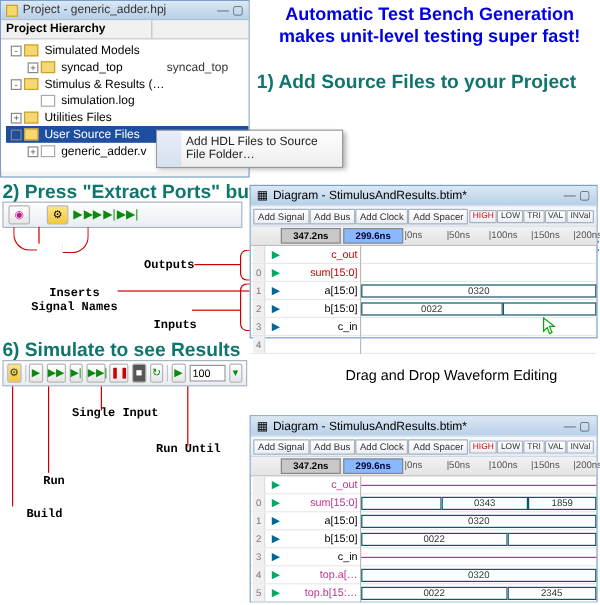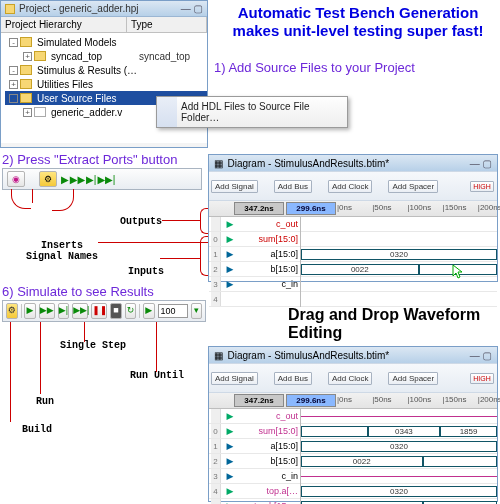--- a/index.html
+++ b/index.html
@@ -1,67 +1,67 @@
 <!DOCTYPE html>
 <html><head>
 <meta charset="utf-8">
 <style>
   * { box-sizing: border-box; margin: 0; padding: 0; }
   body { font-family: Tahoma, Arial, sans-serif; font-size: 10px; background: #fff; width: 500px; height: 504px; position: relative; overflow: hidden; }
   .headline { position: absolute; top: 4px; left: 228px; width: 260px; font-size: 15px; font-weight: bold; color: #0000e0; text-align: center; line-height: 1.2; }
-  .step-label { position: absolute; font-size: 13px; font-weight: normal; color: #6d28d9; }
+  .step-label { position: absolute; font-size: 16px; font-weight: bold; color: #0f766e; }
   .step1 { top: 60px; left: 214px; }
   .step2 { top: 152px; left: 2px; }
   .step3 { top: 196px; left: 302px; }
   .step4 { top: 284px; left: 2px; }
 
   
   .proj { position: absolute; top: 0; left: 0; width: 208px; height: 148px; border: 1px solid #7a9ec7; background: linear-gradient(#fefefe,#f4f4f4); }
   .proj .titlebar { height: 16px; background: linear-gradient(#dbe7f3,#b7d0e8); padding: 1px 4px; font-size: 10px; color: #333; border-bottom: 1px solid #9bb6d3; display: flex; align-items: center; gap: 4px; }
   .proj .titlebar .dash { margin-left: auto; color: #556; }
   .proj .hdr { display: flex; background: #f0f0f0; border-bottom: 1px solid #c0c0c0; font-size: 10px; }
-  .proj .hdr div { padding: 2px 4px; border-right: 1px solid #c0c0c0; }
+  .proj .hdr div { padding: 2px 4px; border-right: 1px solid #c0c0c0; font-weight: bold; }
   .proj .hdr .c1 { flex: 0 0 126px; }
   .proj .hdr .c2 { flex: 1; }
   .proj .tree { padding: 2px 0 0 4px; font-size: 10px; color: #000; background:#fff; height: 110px; }
   .tree-row { display: flex; align-items: center; height: 14px; white-space: nowrap; }
   .tree-row .exp { width: 9px; height: 9px; border: 1px solid #888; font-size: 8px; line-height: 7px; text-align: center; margin-right: 2px; color:#555;}
   .tree-row .exp.none { border:none; }
   .tree-row .ico { width: 12px; height: 10px; margin-right: 3px; display:inline-block; background:#f7d774; border:1px solid #c9a227; }
   .tree-row .ico.file { background:#fff; border-color:#aaa; }
   .tree-row.sel { background:#1e4ea0; color:#fff; }
   .tree-row.sel .ico { background:#f7d774; }
   .tree-row .txt { padding: 0 2px; }
   .tree-row.lv1 { padding-left: 4px; }
   .tree-row.lv2 { padding-left: 18px; }
   .tree-row .type { position:absolute; left:134px; color:#333; font-size:10px; }
 
   
-  .ctx { position: absolute; top: 96px; left: 130px; width: 192px; background: linear-gradient(#fefefe,#eeeeee); border:1px solid #9a9a9a; box-shadow: 2px 2px 4px rgba(0,0,0,.3); margin-left: 26px; }
+  .ctx { position: absolute; top: 108px; left: 130px; width: 156px; background: linear-gradient(#fefefe,#eeeeee); border:1px solid #9a9a9a; box-shadow: 2px 2px 4px rgba(0,0,0,.3); }
   .ctx .ctx-item { padding: 4px 8px 4px 24px; font-size: 10px; color: #222; border-bottom: 1px solid #e5e5e5; }
   .ctx .ctx-item:last-child { border-bottom:none; }
   .ctx::before { content:""; position:absolute; left:0; top:0; bottom:0; width:20px; background:linear-gradient(#e9eef7,#d6e0f0);}
 
   
   .tb1 { position:absolute; top:168px; left:2px; width:200px; height:22px; border:1px solid #a9b4c1; background:linear-gradient(#fdfdfd,#e9edf2); display:flex; align-items:center; padding:0 4px; gap:4px;}
   .tb1 .btn { width:18px; height:16px; border:1px solid #b5b5b5; background:linear-gradient(#fff,#e5e5e5); border-radius:2px; font-size:9px; text-align:center; line-height:14px;}
   .tb1 .btn.yellow { background:linear-gradient(#ffe680,#f5c93a);}
   .tb1 .arrows { display:flex; gap:1px; }
   .tb1 .arrows span { color:#0a8a0a; font-size:10px; }
   .arc1 { position:absolute; top:189px; left:11px; width:20px; height:20px; border-left:1px solid #c00; border-bottom:1px solid #c00; border-radius: 0 0 0 14px; }
   .arc2 { position:absolute; top:189px; left:32px; width:2px; height:14px; border-left:1px solid #c00; }
   .arc3 { position:absolute; top:189px; left:52px; width:22px; height:22px; border-right:1px solid #c00; border-bottom:1px solid #c00; border-radius: 0 0 14px 0; }
 
   
   .wave { position: absolute; border:1px solid #7a9ec7; background:#fff; }
   .wave1 { top:154px; left:208px; width:290px; height:128px; }
   .wave2 { top:346px; left:208px; width:290px; height:156px; }
   .wave .wtitle { height:16px; background:linear-gradient(#dbe7f3,#b7d0e8); padding:1px 5px; font-size:10px; display:flex; align-items:center; gap:4px;}
   .wave .wtitle .dash{margin-left:auto;color:#556;}
-  .wave .wtool { height:30px; border-top:1px solid #ced9e6; border-bottom:1px solid #ced9e6; background:linear-gradient(#f6f8fb,#e6ecf3); display:flex; align-items:center; padding:0 2px; gap:16px; font-size:8px; color:#333;}
+  .wave .wtool { height:18px; border-top:1px solid #ced9e6; border-bottom:1px solid #ced9e6; background:linear-gradient(#f6f8fb,#e6ecf3); display:flex; align-items:center; padding:0 2px; gap:0; font-size:8px; color:#333;}
   .wave .wtool .tbtn { border:1px solid #a7b2c1; background:linear-gradient(#fff,#eaeef4); padding:1px 3px; border-radius:1px; white-space:nowrap;}
   .wave .wtool .grow{flex:1;}
   .wave .wtool .lvl { font-size:7px; padding:1px 2px; }
   .wave .wtool .lvl.hi { color:#c00; }
   .wave .wruler { height:16px; background:linear-gradient(#f1f1f1,#e4e4e4); border-bottom:1px solid #bdbdbd; display:flex; align-items:center; font-size:8px;padding-left:24px;}
   .wave .wruler .timebox { width:50px; text-align:center; font-weight:bold; border:1px solid #888; margin:0 1px; padding:1px 0;}
   .wave .wruler .timebox.a{background:#c8c8c8; color:#000;}
   .wave .wruler .timebox.b{background:#8ab8ff; color:#003;}
   .wave .wruler .ticks { flex:1; position:relative; color:#555; height:100%;}
   .wave .wruler .ticks span { position:absolute; top:2px; font-size:8px; }
@@ -93,58 +93,62 @@
   .tb2 .btn { width:16px; height:16px; border:1px solid #b5b5b5; background:linear-gradient(#fff,#e5e5e5); border-radius:2px; font-size:9px; text-align:center; line-height:13px; color:#0a8a0a;}
   .tb2 .btn.yellow{background:linear-gradient(#ffe680,#f5c93a);color:#333;}
   .tb2 .btn.red{color:#c00;}
   .tb2 .btn.stop{background:#555;color:#fff;}
   .tb2 .inp { width:30px; height:14px; border:1px solid #999; background:#fff; font-size:9px; padding:0 2px;}
   .tb2 .sep { width:1px; height:14px; background:#c6c6c6; }
 
   .cursor-arrow { position:absolute; width:12px; height:16px; }
   .cursor-arrow svg { width:100%; height:100%; }
 
-  .drag-note { position:absolute; top:306px; left:288px; font-size:16px; font-weight:bold; color:#000;}
+  .drag-note { position:absolute; top:306px; left:288px; font-size:12px; font-weight:normal; color:#000;}
 </style>
 </head>
 <body>
 
 <div class="headline">Automatic Test Bench Generation makes unit-level testing super fast!</div>
 
 <div class="step-label step1">1) Add Source Files to your Project</div>
 <div class="step-label step2">2) Press "Extract Ports" button</div>
 <div class="step-label step3">3) Draw Stimulus on Input Signals</div>
 <div class="step-label step4">6) Simulate to see Results</div>
 
 <div class="proj">
   <div class="titlebar">
     <span style="width:10px;height:10px;background:#f7d774;border:1px solid #c9a227;"></span>
     <span>Project - generic_adder.hpj</span>
     <span class="dash">— ▢</span>
   </div>
   <div class="hdr">
     <div class="c1">Project Hierarchy</div>
-    <div class="c2">Type</div>
   </div>
   <div class="tree" id="tree">
       <div class="tree-row lv1" style="position: relative;">
         <span class="exp ">-</span>
         <span class="ico "></span>
         <span class="txt">Simulated Models</span>
       </div>
       <div class="tree-row lv2" style="position: relative;">
         <span class="exp ">+</span>
         <span class="ico "></span>
         <span class="txt">syncad_top</span>
         <span class="type">syncad_top</span>
       </div>
       <div class="tree-row lv1" style="position: relative;">
         <span class="exp ">-</span>
         <span class="ico "></span>
         <span class="txt">Stimulus &amp; Results (…</span>
+      </div>
+      <div class="tree-row lv2" style="position: relative;">
+        <span class="exp none"></span>
+        <span class="ico file"></span>
+        <span class="txt">simulation.log</span>
       </div>
       <div class="tree-row lv1" style="position: relative;">
         <span class="exp ">+</span>
         <span class="ico "></span>
         <span class="txt">Utilities Files</span>
       </div>
       <div class="tree-row lv1 sel" style="position: relative;">
         <span class="exp ">-</span>
         <span class="ico "></span>
         <span class="txt">User Source Files</span>
@@ -197,21 +201,21 @@
   <div class="btn">▶▶|</div>
   <div class="btn red">❚❚</div>
   <div class="btn stop">■</div>
   <div class="btn">↻</div>
   <div class="sep"></div>
   <div class="btn">▶</div>
   <input class="inp" value="100" style="">
   <div class="btn">▾</div>
 </div>
 
-<div class="ann" style="top:340px;left:60px;">Single Step</div>
+<div class="ann" style="top:340px;left:60px;">Single Input</div>
 <div class="ann" style="top:370px;left:130px;">Run Until</div>
 <div class="ann" style="top:396px;left:36px;">Run</div>
 <div class="ann" style="top:424px;left:22px;">Build</div>
 <div class="redlinev" style="top:322px;left:10px;height:100px;"></div>
 <div class="redlinev" style="top:322px;left:40px;height:72px;"></div>
 <div class="redlinev" style="top:322px;left:84px;height:20px;"></div>
 <div class="redlinev" style="top:322px;left:156px;height:50px;"></div>
 
 <div class="wave wave1" id="wv1">
     <div class="wtitle">

